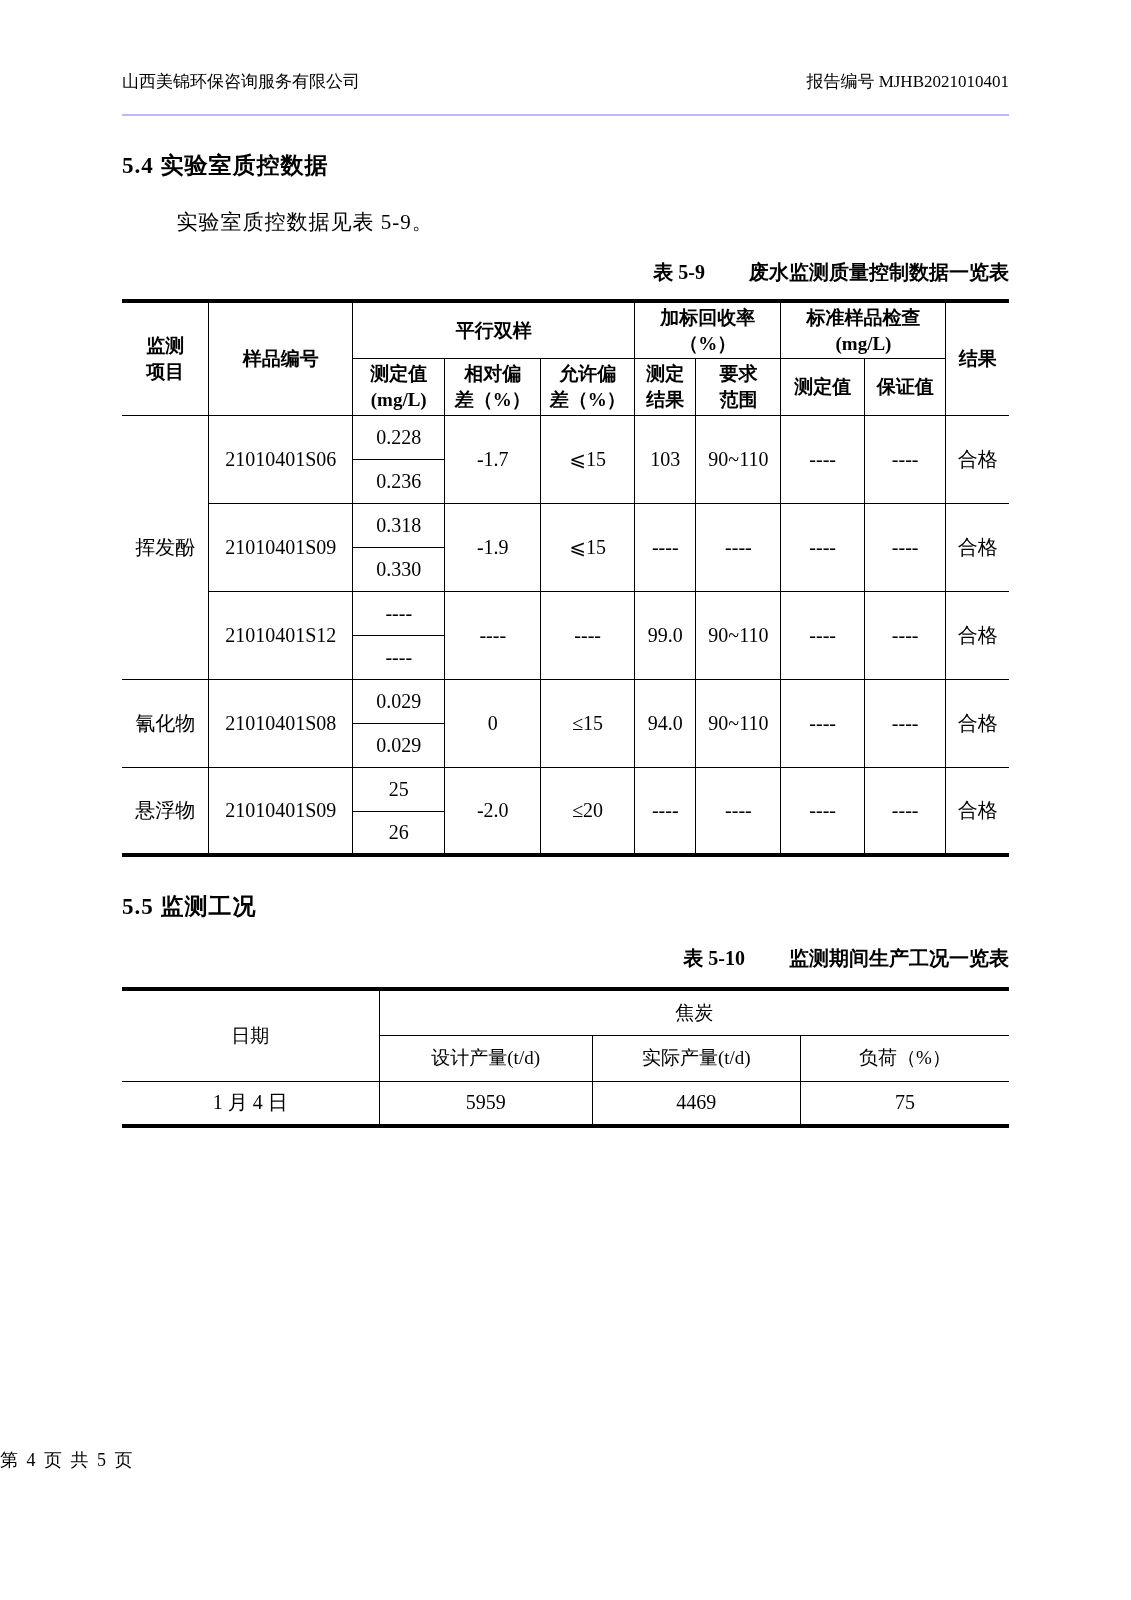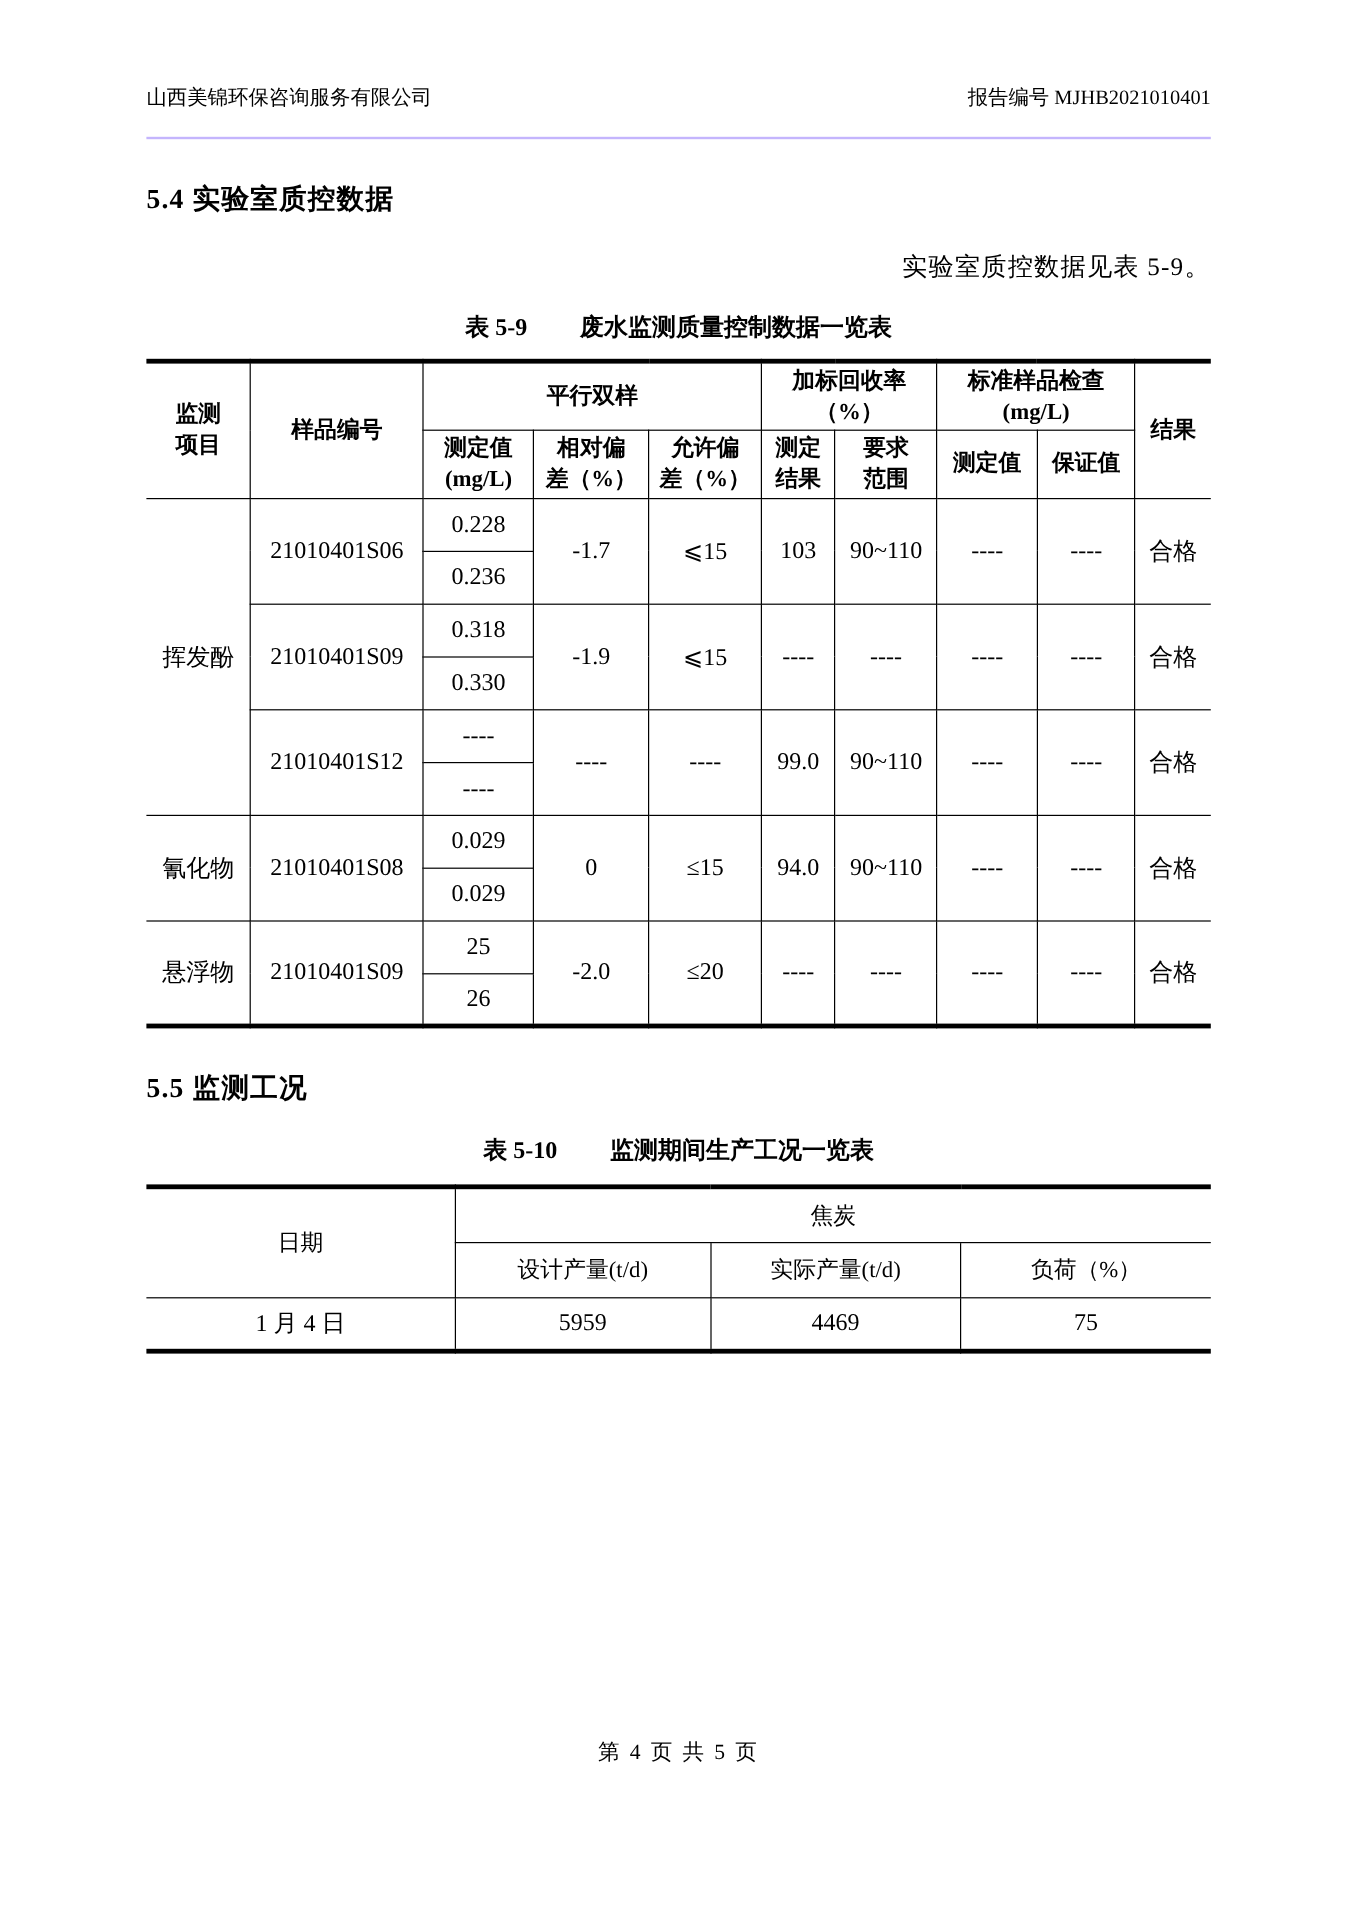--- a/index.html
+++ b/index.html
@@ -11,44 +11,44 @@
     position:relative;
   }
   .page { position:relative; width:1131px; height:1600px; padding:70px 122px 0 122px; }
 
   
   .doc-header { display:flex; justify-content:space-between; align-items:flex-end;
     font-size:17px; padding-bottom:21px; border-bottom:2px solid #c4b5fd; }
 
   
   .sec-heading { font-size:23px; font-weight:bold; margin-top:34px; letter-spacing:1px; }
-  .body-par { font-size:21px; margin-top:27px; text-indent:2.6em; letter-spacing:1px;text-align:right; }
-
-  
-  .tbl-caption { text-align:center; font-weight:bold; font-size:20px; margin-top:23px; }
+  .body-par { font-size:21px; margin-top:27px; text-indent:2.6em; letter-spacing:1px; }
+
+  
+  .tbl-caption { text-align:right; font-weight:bold; font-size:20px; margin-top:23px; }
   .tbl-caption .cap-label { margin-right:2.2em; }
 
   
   table { width:100%; border-collapse:collapse; table-layout:fixed;
     border-top:4px solid #000; border-bottom:4px solid #000; text-align:center; }
   th, td { border:1.5px solid #000; vertical-align:middle; text-align:center;
     white-space:pre-line; padding:2px 2px; }
   .col-first { border-left:none !important; }
   .col-last  { border-right:none !important; }
 
   .t59 { margin-top:13px; font-size:20px; }
   .t59 th { font-weight:bold; height:53px; font-size:19px; line-height:1.35; }
   .t59 td { height:44px; }
 
   .t510 { margin-top:15px; font-size:20px; }
   .t510 th { font-weight:normal; height:46px; font-size:19px; }
   .t510 td { height:45px;text-align:center; }
 
   .doc-footer { position:absolute; top:1448px; left:0; width:1131px;
-    text-align:center; font-size:18px; letter-spacing:2px; }
+    text-align:left; font-size:18px; letter-spacing:2px; }
 </style>
 </head>
 <body>
 
 <div class="page">
 
   <div class="doc-header">
     <span>山西美锦环保咨询服务有限公司</span>
     <span>报告编号 MJHB2021010401</span>
   </div>

